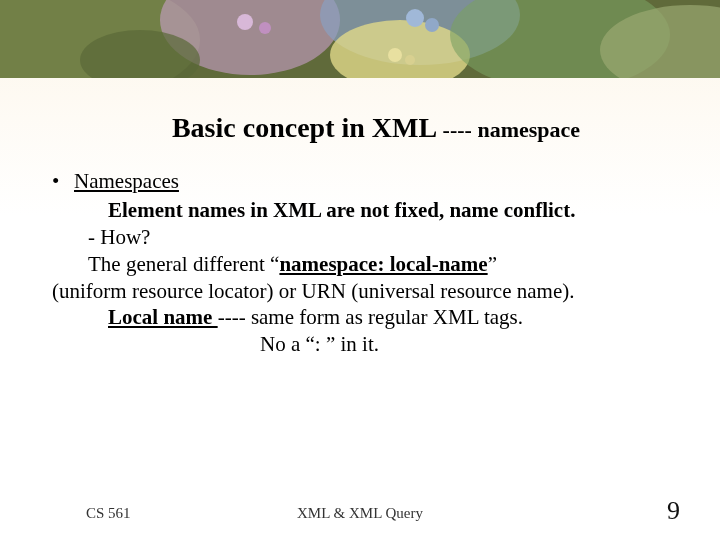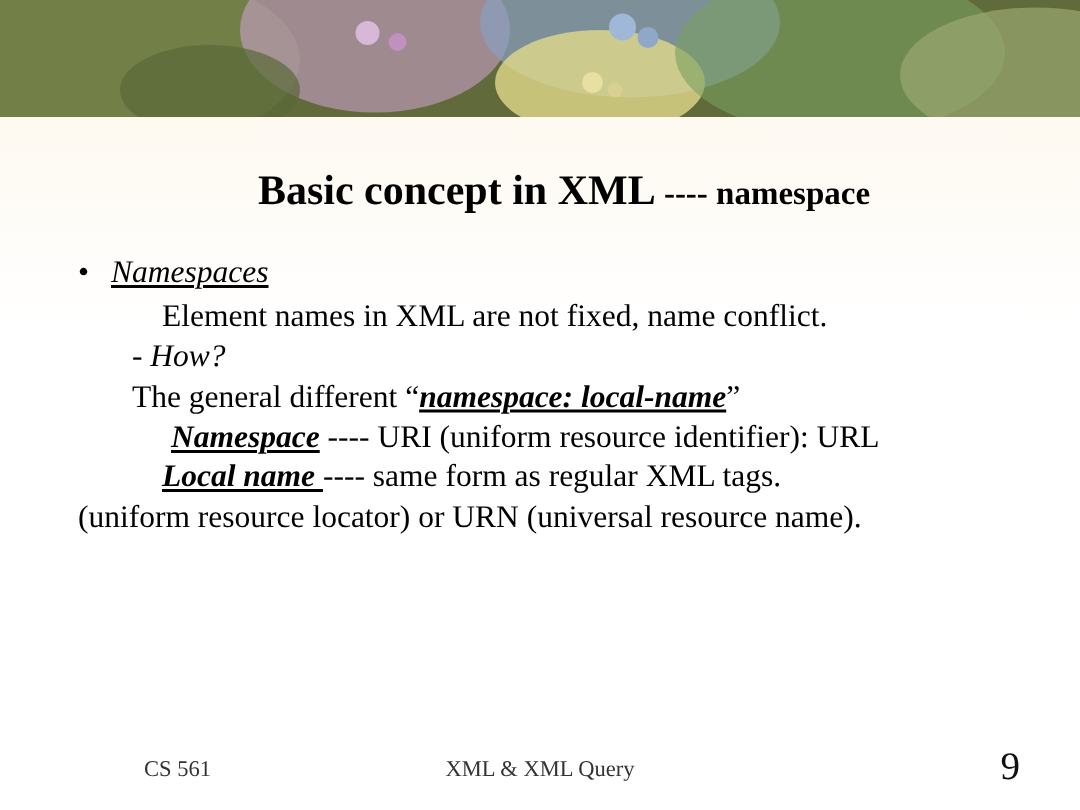--- a/index.html
+++ b/index.html
@@ -5,26 +5,26 @@
   html,body{margin:0;padding:0;width:720px;height:540px;overflow:hidden;font-family:"Times New Roman",Times,serif;background:#fff;}
   .slide{position:relative;width:720px;height:540px;background:linear-gradient(to bottom,#fdf6e9 0%,#ffffff 40%,#ffffff 100%);}
   .banner{position:absolute;top:0;left:0;width:720px;height:78px;overflow:hidden;}
   .banner svg{display:block;}
   .title{position:absolute;top:112px;left:16px;width:720px;text-align:center;font-size:28px;font-weight:bold;color:#000;}
   .title .sub{font-size:22px;font-weight:bold;}
   .body{position:absolute;top:168px;left:52px;width:628px;font-size:21px;line-height:1.28;color:#000;}
   .body .bullet{position:relative;padding-left:22px;margin-bottom:2px;}
   .body .bullet::before{content:"•";position:absolute;left:0;top:0;}
   .u{text-decoration:underline;}
-  .i{font-style:italic;}
+  .i{}
   .b{font-weight:bold;text-align:right;}
-  .ind1{padding-left:56px;}
-  .ind2{padding-left:36px;font-style:italic;}
+  .ind1{padding-left:56px;font-weight:bold;}
+  .ind2{padding-left:36px;}
   .footer{position:absolute;left:0;bottom:18px;width:720px;font-size:15px;color:#333;}
-  .footer-left{position:absolute;left:96px;bottom:0;}
+  .footer-left{position:absolute;left:86px;bottom:0;}
   .footer-center{position:absolute;left:0;width:720px;text-align:center;bottom:0;}
   .footer-right{position:absolute;right:40px;bottom:-4px;font-size:26px;color:#111;}
 </style>
 </head>
 <body>
 <div class="slide">
 
   <div class="banner">
     <svg width="720" height="78" viewBox="0 0 720 78">
       <rect x="0" y="0" width="720" height="78" fill="#606a3a"></rect>
@@ -51,27 +51,25 @@
 
   <div class="body">
     <div class="bullet">
       <span class="u i">Namespaces</span>
     </div>
     <div class="ind1">Element names in XML are not fixed, name conflict.</div>
     <div class="ind2">-  How?</div>
     <div>
       <span style="padding-left:36px;">The general different “</span><span class="b i u">namespace: local-name</span><span>”</span>
     </div>
-    <div>
-      <span style="padding-left:62px;" class="b i u">Namespace</span><span> ---- URI (uniform resource identifier):  URL</span>
-    </div>
+    <div>(uniform resource locator) or URN (universal resource name).</div>
     <div>
       <span style="padding-left:56px;" class="b i u">Local name </span><span> ---- same form as regular XML tags.</span>
     </div>
-    <div>(uniform resource locator) or URN (universal resource name).</div>
+    <div style="padding-left:208px;">No a “: ” in it.</div>
   </div>
 
   <div class="footer">
     <div class="footer-left">CS 561</div>
     <div class="footer-center">XML &amp; XML Query</div>
     <div class="footer-right">9</div>
   </div>
 
 </div>
 

